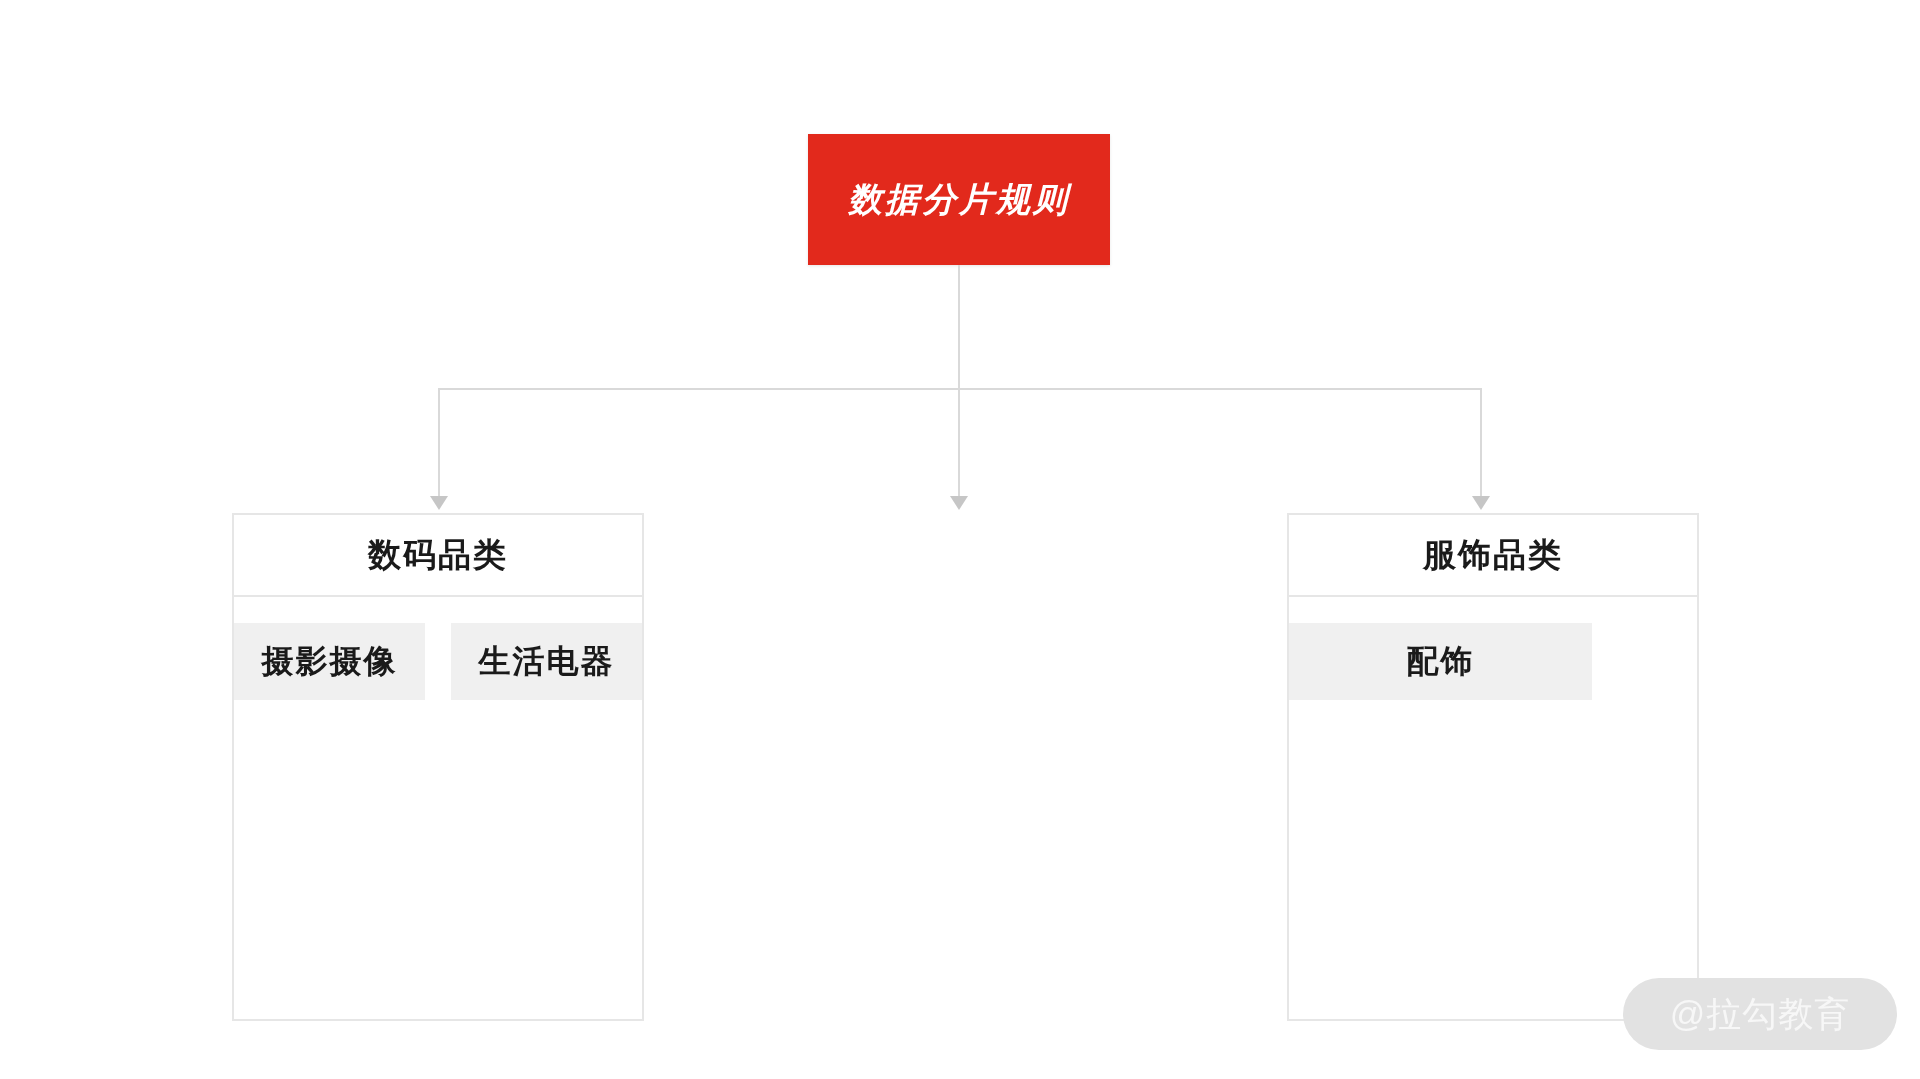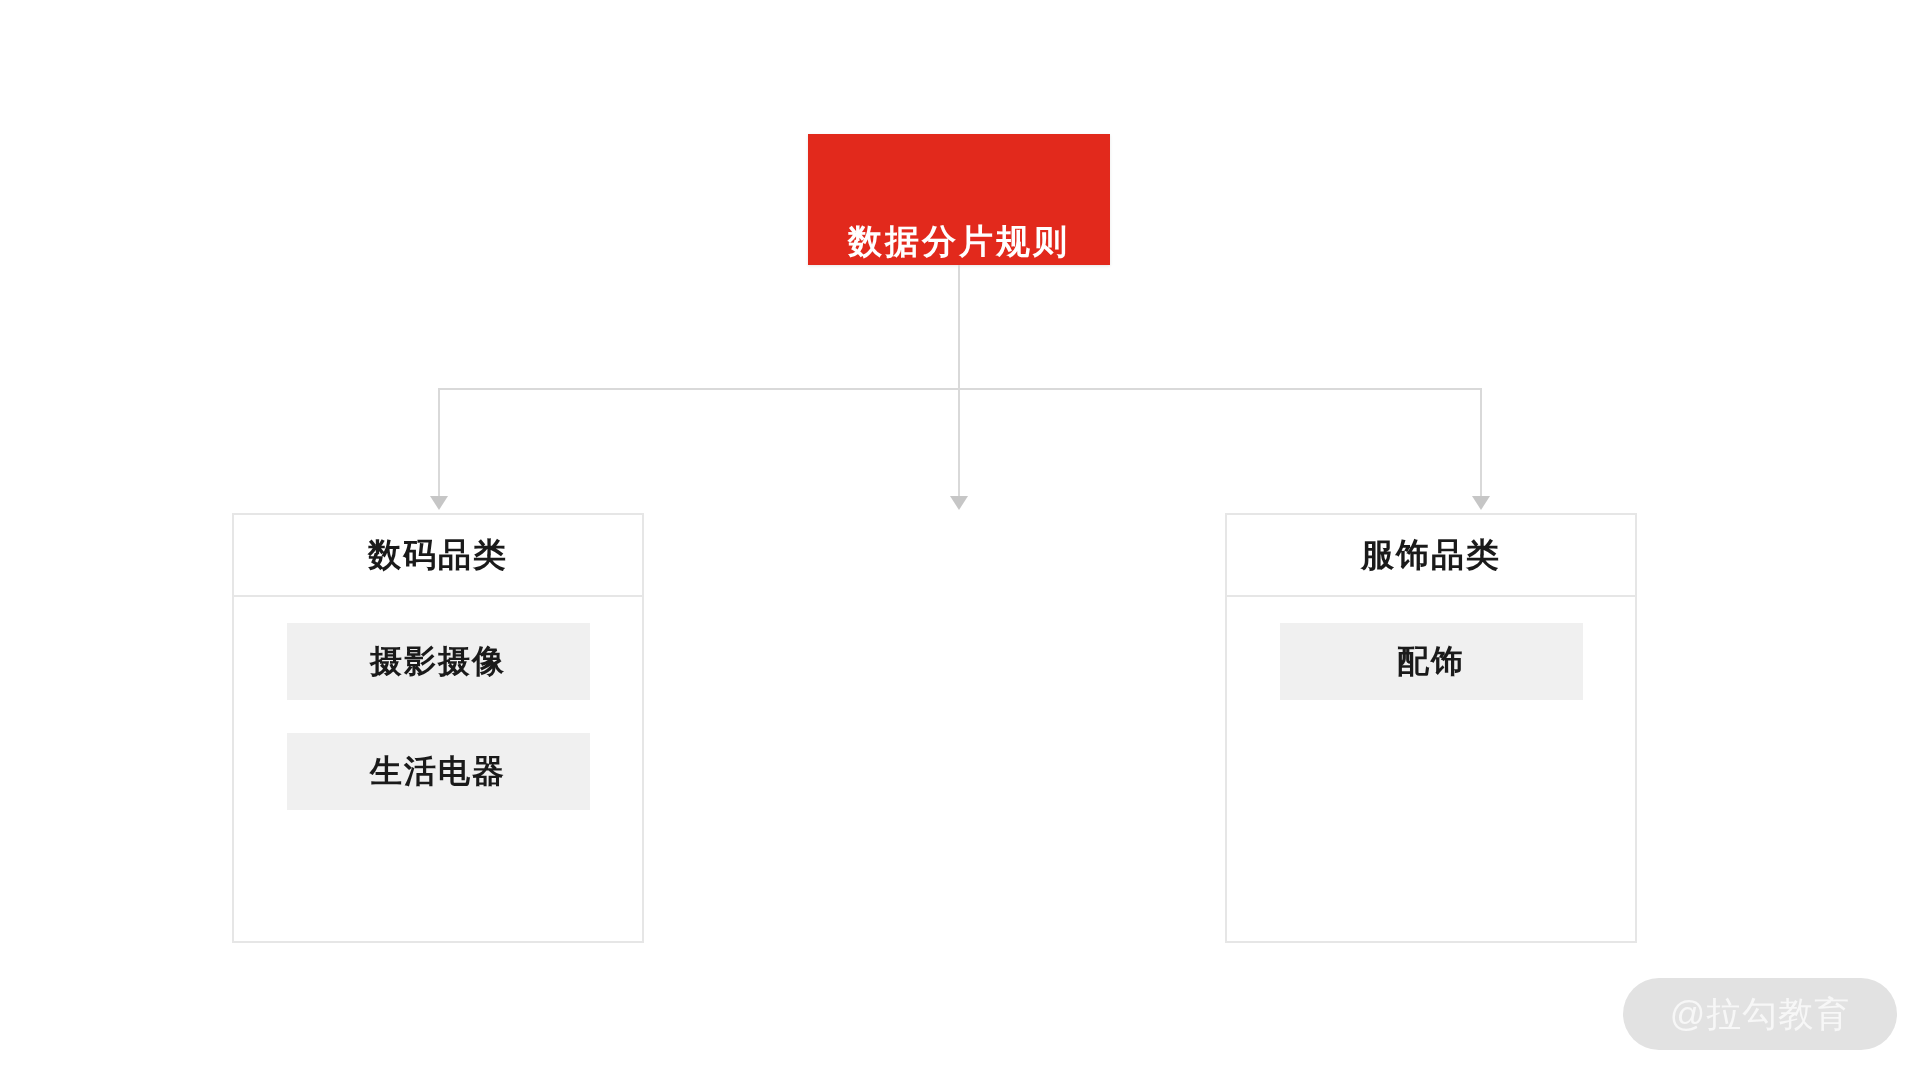--- a/index.html
+++ b/index.html
@@ -20,60 +20,61 @@
     width:1920px;height:1079px;
     background:#ffffff;
     overflow:hidden;
   }
   
   .root-node{
     position:absolute;
     left:808px;top:134px;width:302px;height:131px;
     background:var(--accent-red);
     color:#ffffff;
-    display:flex;align-items:flex-end;justify-content:center;
+    display:flex;align-items:center;justify-content:center;
     font-size:34px;font-weight:600;letter-spacing:3px;
     box-shadow:0 1px 3px rgba(0,0,0,0.10);
+    font-style:italic;
   }
   
   .line{position:absolute;background:var(--line);}
   .line.v-center{left:958px;top:265px;width:2px;height:231px;}
   .line.h-main{left:438px;top:388px;width:1044px;height:2px;}
   .line.v-left{left:438px;top:389px;width:2px;height:107px;}
   .line.v-right{left:1480px;top:389px;width:2px;height:107px;}
   
   .arrowhead{
     position:absolute;width:0;height:0;
     border-left:9px solid transparent;
     border-right:9px solid transparent;
     border-top:14px solid var(--arrow);
   }
   .arrowhead.a-left{left:430px;top:496px;}
   .arrowhead.a-center{left:950px;top:496px;}
   .arrowhead.a-right{left:1472px;top:496px;}
   
   .col{
-    position:absolute;top:513px;width:412px;height:430px;
+    position:absolute;top:513px;width:412px;height:508px;
     background:#ffffff;
     border:2px solid var(--box-border);
   }
   .col.col-0{left:232px;}
   .col.col-1{left:752px;width:415px;}
-  .col.col-2{left:1225px;}
+  .col.col-2{left:1287px;}
   .col-header{
     height:82px;
     display:flex;align-items:center;justify-content:center;
     font-size:33px;font-weight:700;letter-spacing:2px;
     color:var(--text);
     border-bottom:2px solid var(--box-border);
   }
   .col-body{
-    display:flex;flex-direction:column;align-items:center;
+    display:flex;flex-direction:row;align-items:flex-start;
     padding-top:26px;
-    gap:33px;
+    gap:26px;
   }
   .col-item{
     width:303px;height:77px;
     background:var(--item-bg);
     display:flex;align-items:center;justify-content:center;
     font-size:32px;font-weight:600;letter-spacing:2px;
     color:var(--text);
   }
   
   .watermark{

